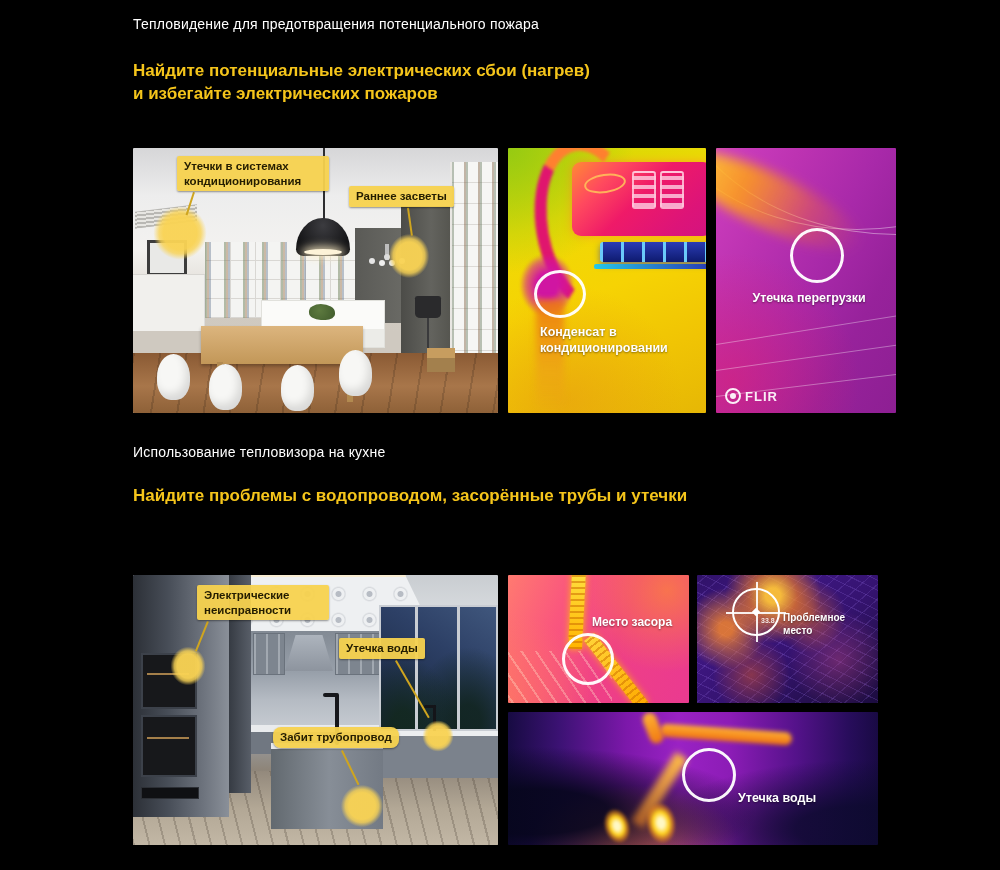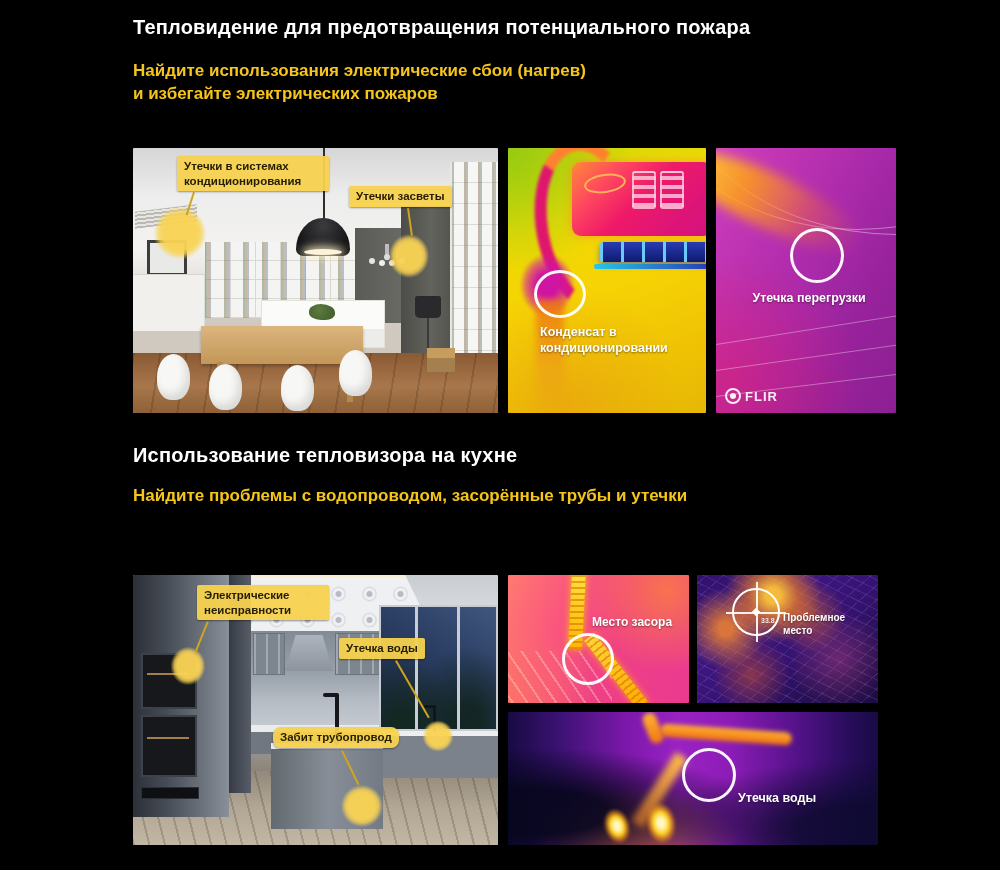--- a/index.html
+++ b/index.html
@@ -1,20 +1,20 @@
 <!DOCTYPE html>
 <html><head>
 <meta charset="utf-8">
 <style>
   html,body{margin:0;padding:0;background:#000;}
   #canvas{position:relative;width:1000px;height:870px;background:#000;overflow:hidden;
           font-family:"Liberation Sans",sans-serif;}
 
   
-  .h-title{position:absolute;left:133px;color:#fff;font-size:20px;font-weight:700;letter-spacing:.2px;}
+  .h-title{position:absolute;left:133px;color:#fff;font-size:14px;font-weight:400;letter-spacing:.2px;}
   .h-sub{position:absolute;left:133px;color:#f5c51b;font-size:17px;font-weight:700;line-height:23px;}
   .h-body{position:absolute;left:133px;color:#efefef;font-size:15px;line-height:21.5px;}
 
   
   .row{position:absolute;left:133px;display:flex;gap:10px;}
   .panel{position:relative;overflow:hidden;border-radius:1px;}
 
   
   .callout{position:absolute;z-index:6;background:rgba(247,210,78,.95);color:#241d00;
            font-size:11.5px;font-weight:700;line-height:1.28;padding:3px 7px;border-radius:2px;
@@ -218,21 +218,21 @@
   .lk-blob{position:absolute;filter:blur(1px);
     background:radial-gradient(closest-side,#fff8c4 22%,#ffd020 52%,rgba(255,150,20,.55) 78%,rgba(255,150,20,0) 100%);}
 </style>
 </head>
 <body>
 
 <div id="canvas">
 
   <div class="h-title" style="top:16px;">Тепловидение для предотвращения потенциального пожара</div>
   <div class="h-sub" style="top:59px;">
-    <div>Найдите использования электрические сбои (нагрев)</div>
+    <div>Найдите потенциальные электрических сбои (нагрев)</div>
     <div>и избегайте электрических пожаров</div>
   </div>
 
   <div class="row" style="top:148px;">
 
     <div class="panel photo-living">
       <div class="lr-vent"></div>
       <div class="lr-frame"></div>
       <div class="lr-cabinet"></div>
       <div class="lr-backshelf"></div>
@@ -254,21 +254,21 @@
       <div class="lr-chair" style="left:206px;top:202px;"></div>
       <div class="lr-floorlamp"></div>
       <div class="lr-stool"></div>
 
       <div class="ycircle" style="left:18px;top:56px;width:58px;height:58px;"></div>
       <div class="cline" style="left:60px;top:44px;height:24px;transform:rotate(18deg);"></div>
       <div class="callout" style="left:44px;top:8px;max-width:138px;">Утечки в системах кондиционирования</div>
 
       <div class="ycircle" style="left:254px;top:84px;width:44px;height:48px;"></div>
       <div class="cline" style="left:274px;top:60px;height:28px;transform:rotate(-8deg);"></div>
-      <div class="callout" style="left:216px;top:38px;white-space:nowrap;">Утечки засветы</div>
+      <div class="callout" style="left:216px;top:38px;white-space:nowrap;">Раннее засветы</div>
     </div>
 
     <div class="panel thermal-ac">
       <div class="ac-hose"></div>
       <div class="ac-panel">
         <div class="ac-logo"></div>
         <div class="ac-btn" style="left:60px;"></div>
         <div class="ac-btn" style="left:88px;"></div>
 
       </div>

